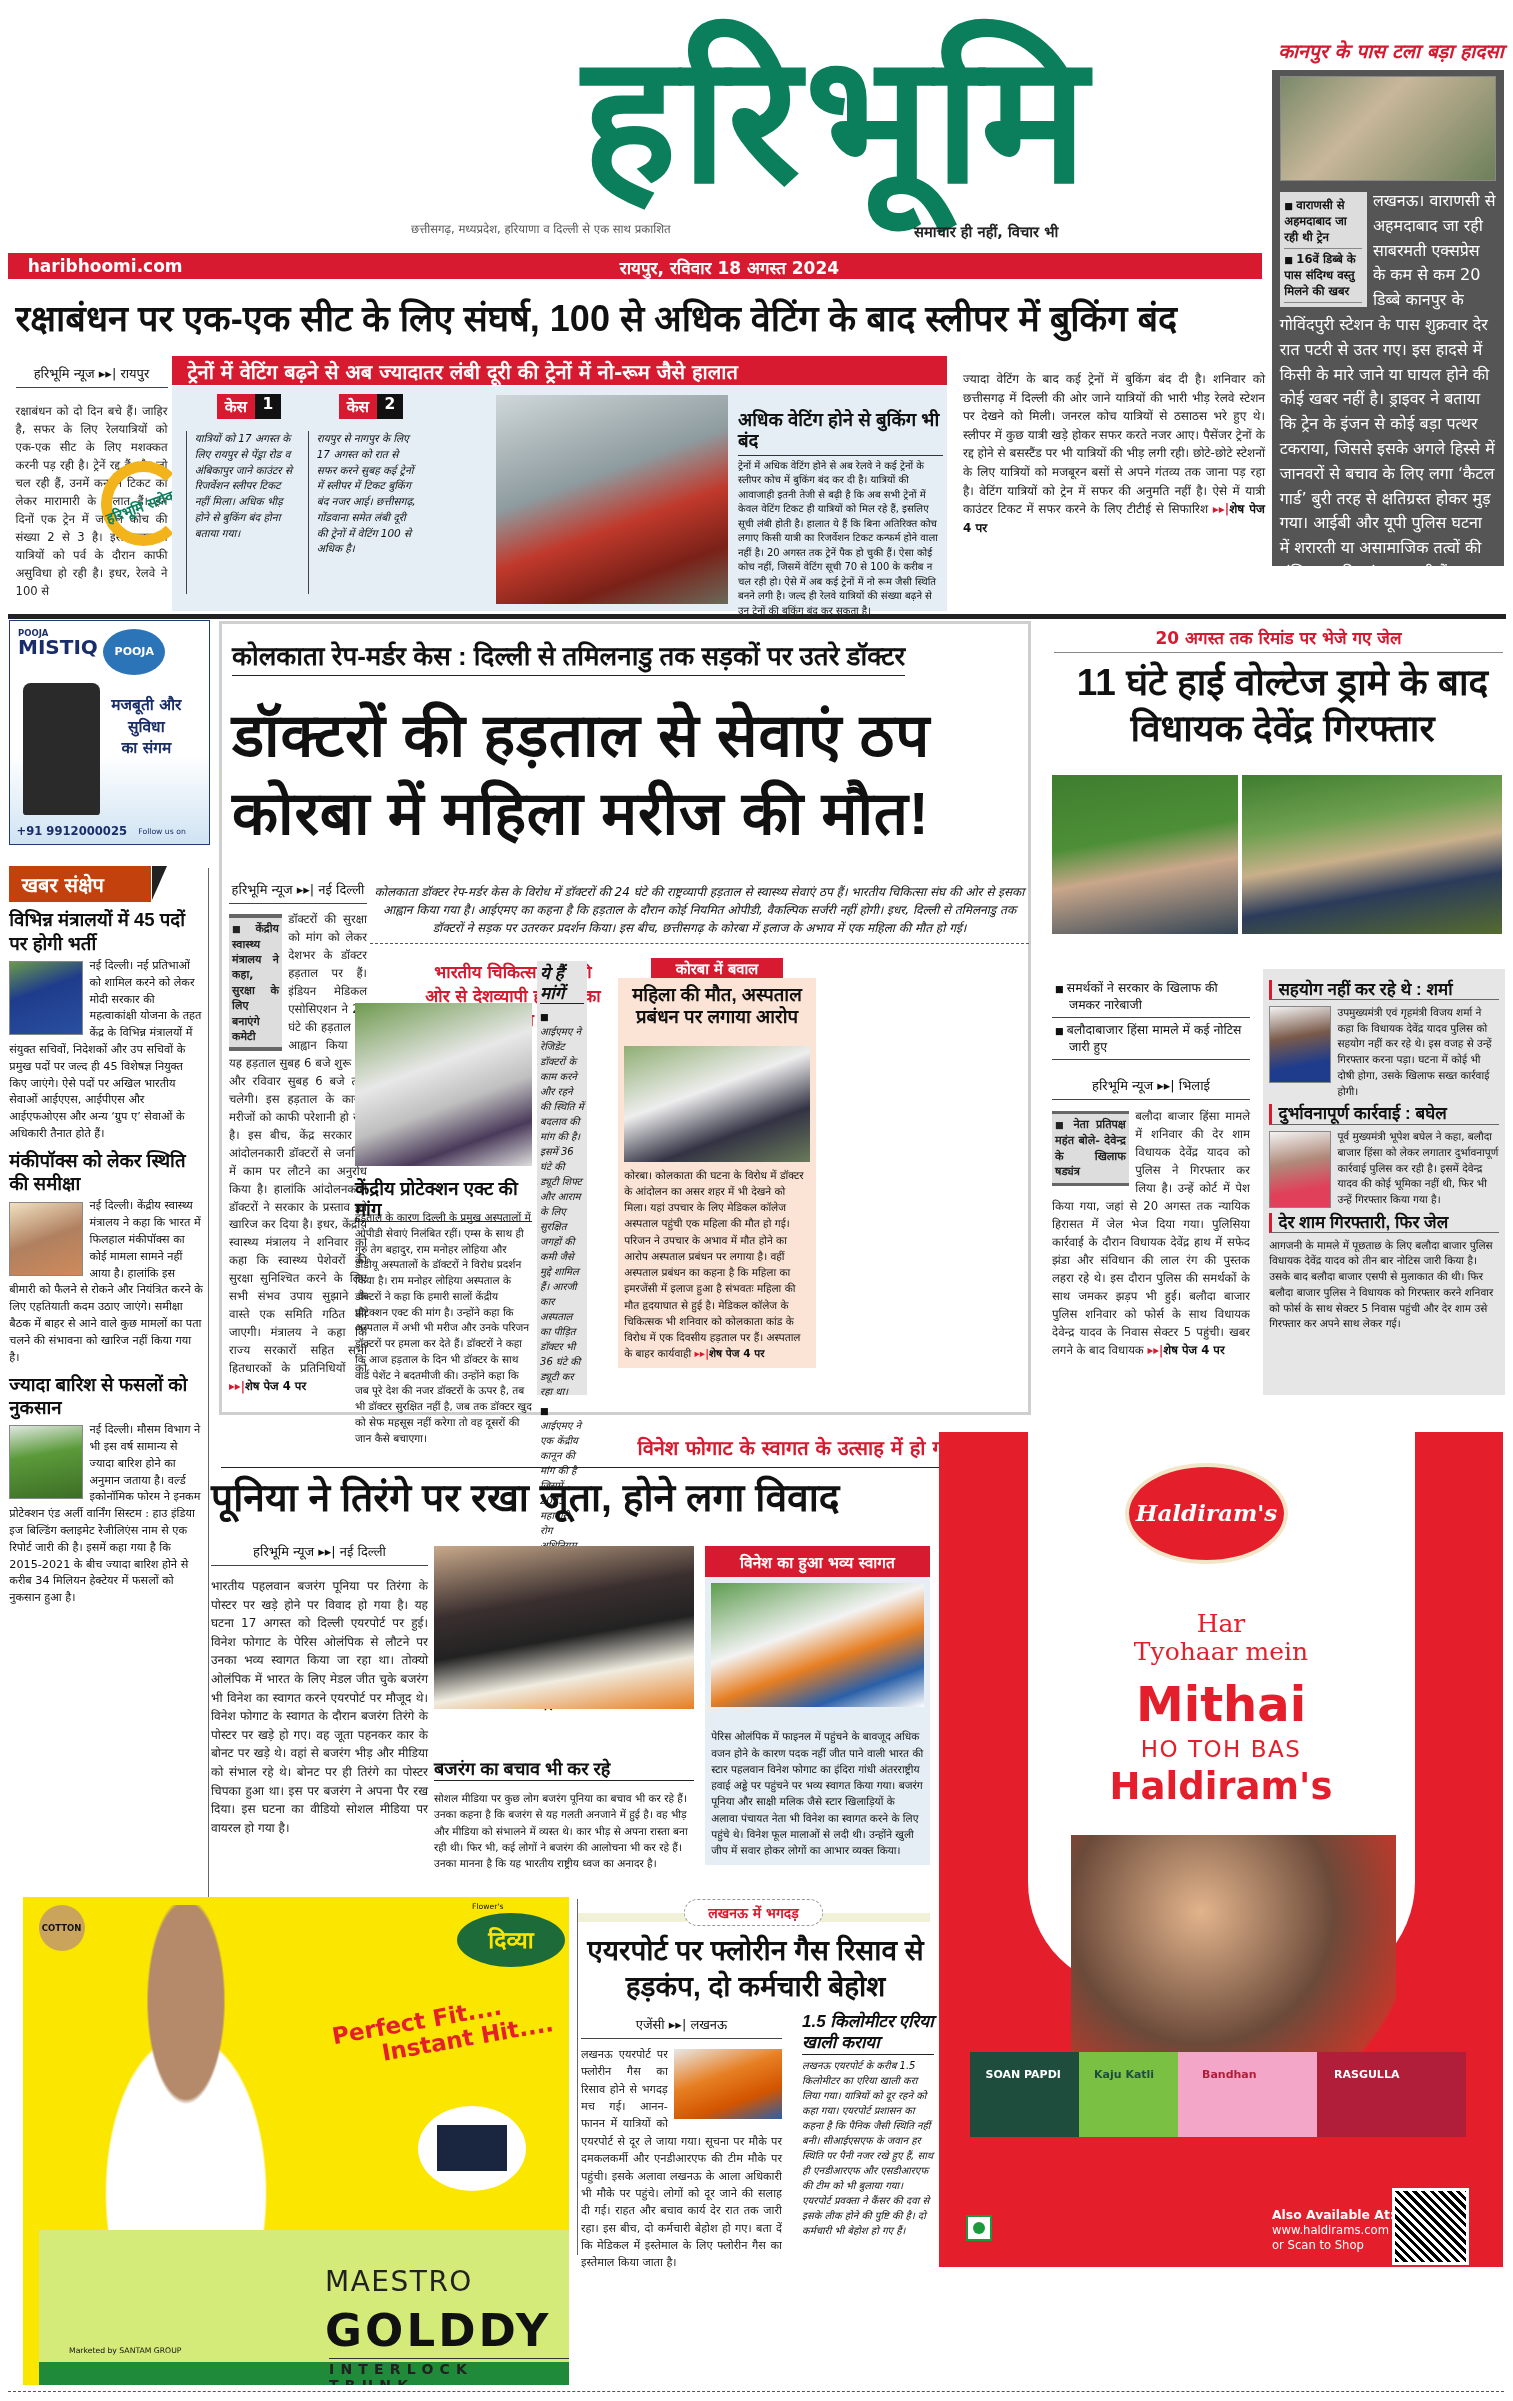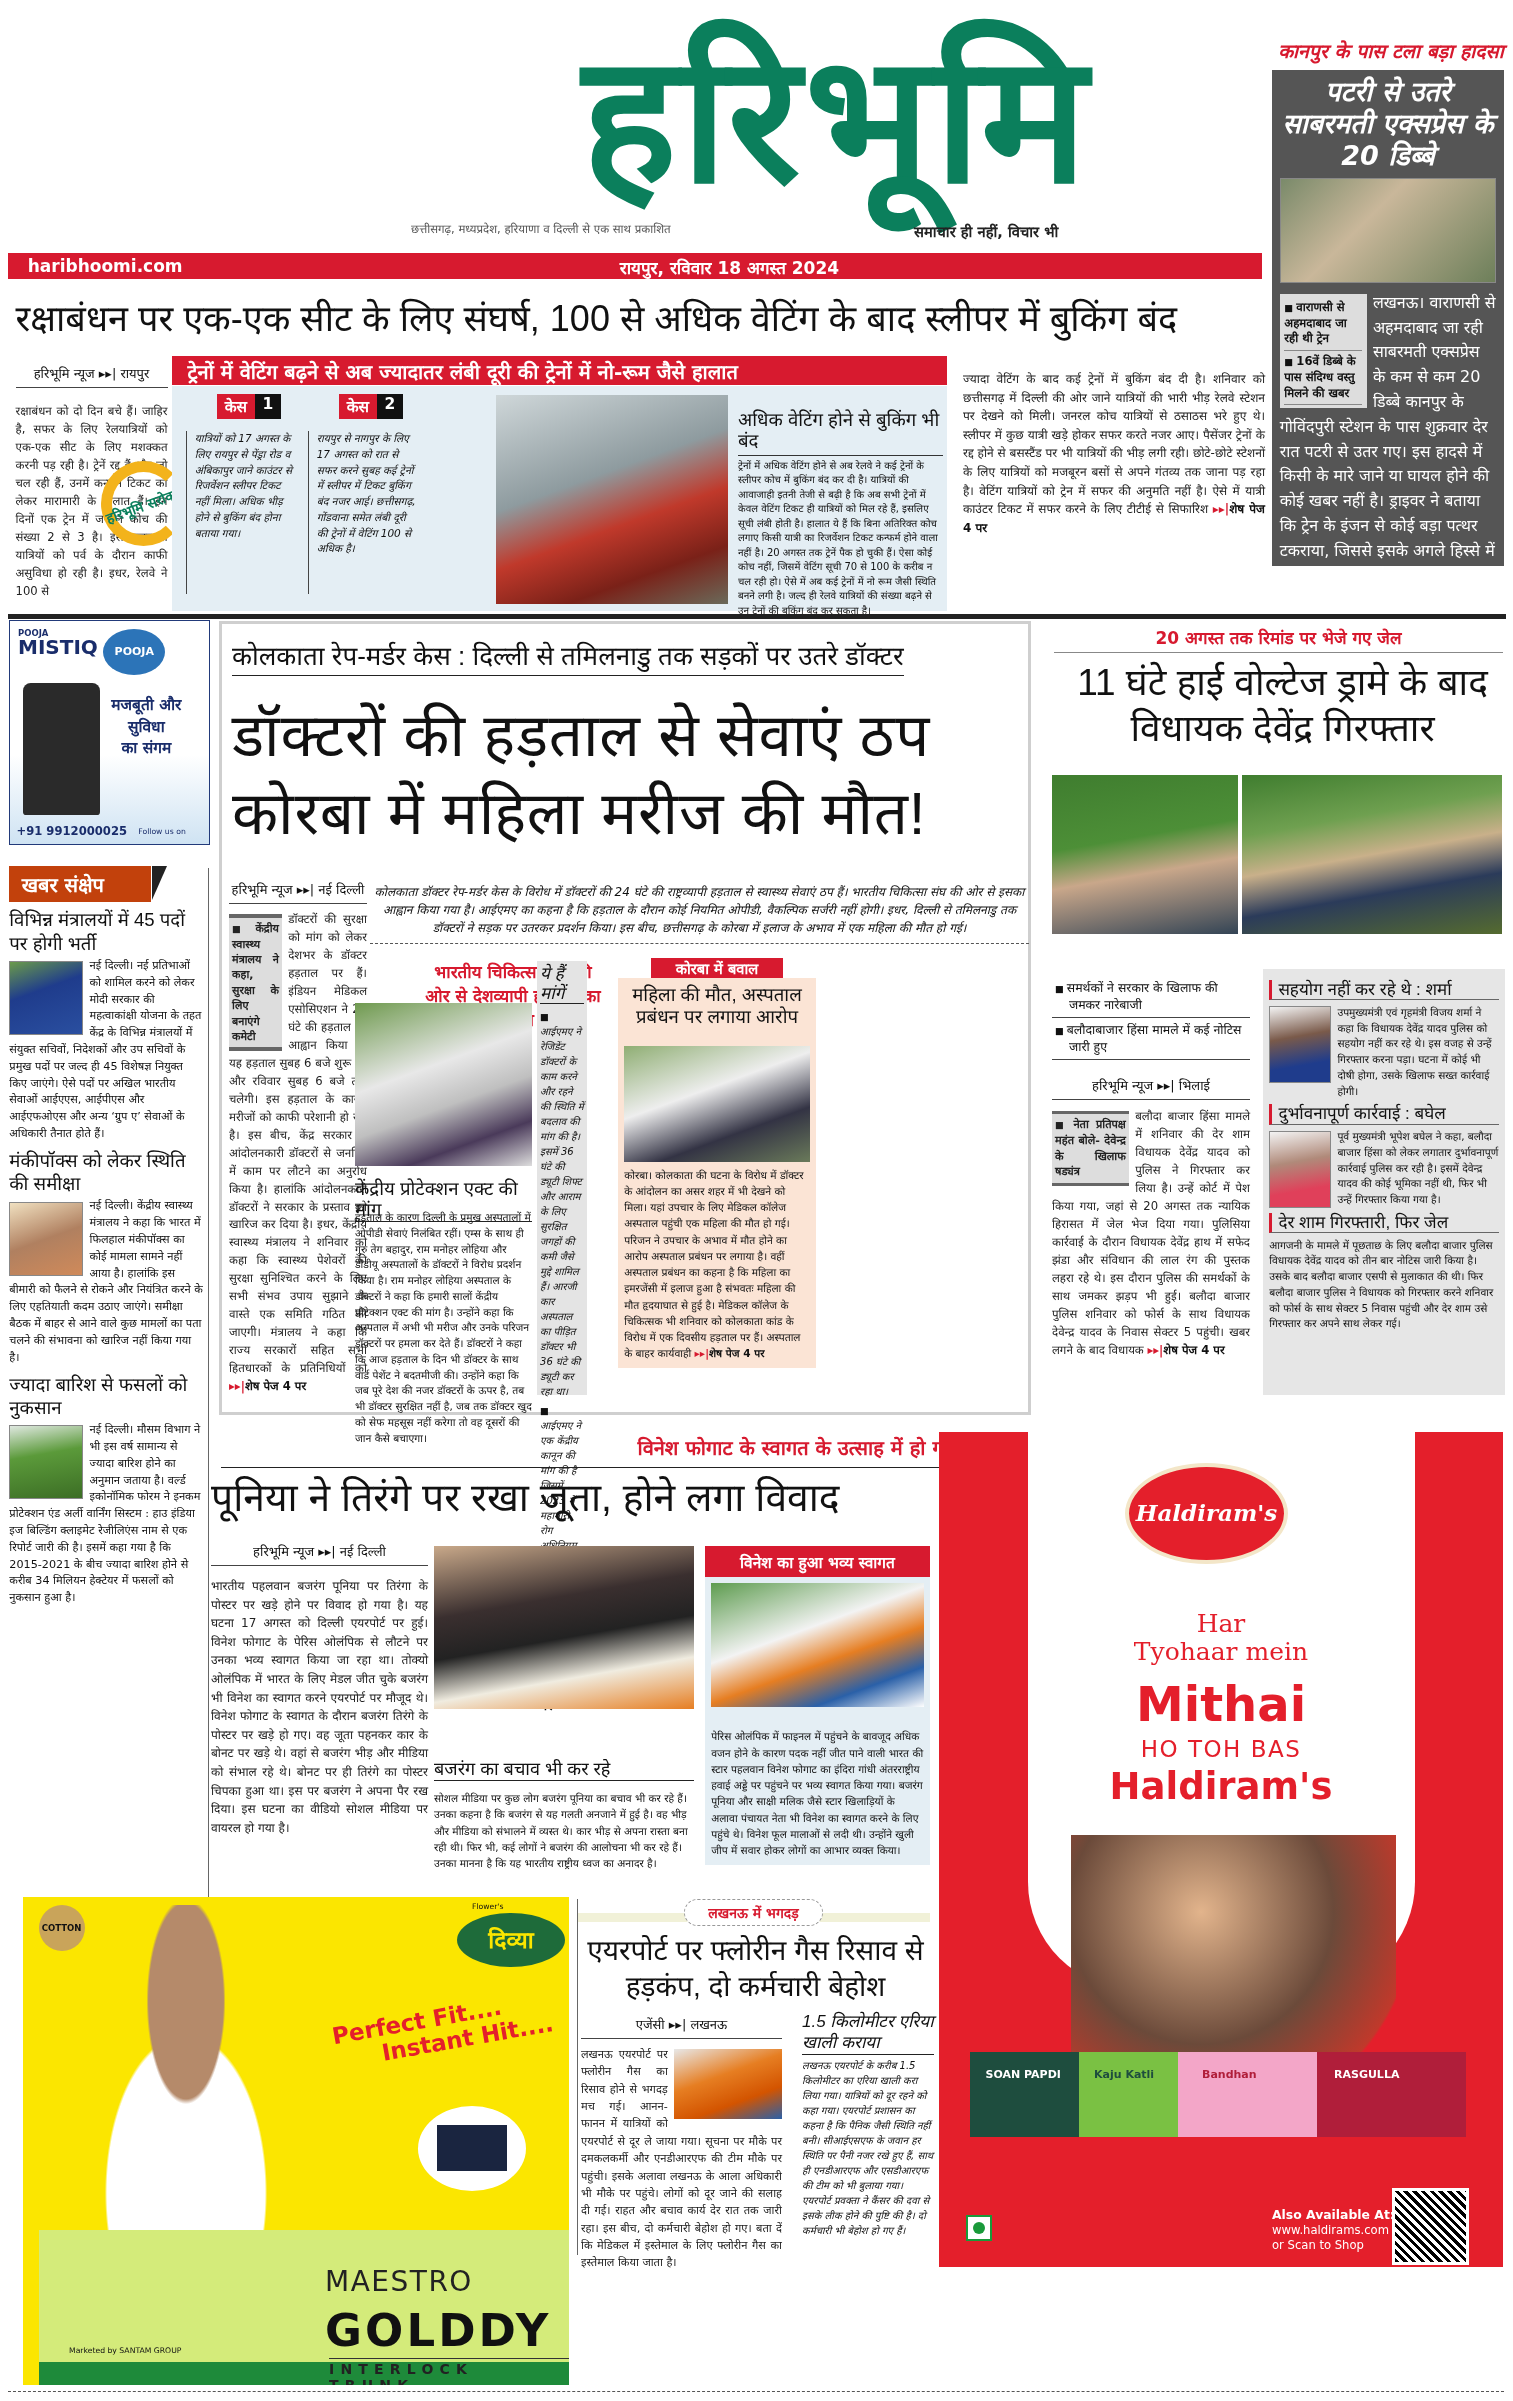--- a/index.html
+++ b/index.html
@@ -1,18 +1,18 @@
 <!DOCTYPE html>
 <html style="font-size:12.4px"><head>
 <meta charset="utf-8">
 <style>
 *{box-sizing:border-box;margin:0;padding:0}
 body{width:1513px;height:2401px;background:#fff;font-family:"DejaVu Sans",sans-serif;color:#111;position:relative;overflow:hidden}
 .abs{position:absolute}
-.hd{font-family:"Liberation Sans","DejaVu Sans",sans-serif;font-weight:normal;color:#111;line-height:1.15}
+.hd{font-family:"Liberation Sans","DejaVu Sans",sans-serif;font-weight:bold;color:#111;line-height:1.15}
 .txt{font-size:12.4px;line-height:1.55;text-align:justify;color:#222}
 .byline{font-size:13px;text-align:center;border-bottom:1.5px solid #444;padding-bottom:4.6px;margin-bottom:6.2px}
 .img{background:linear-gradient(135deg,#7a8a6a,#c9b79a 40%,#6d7f5a);border:0.8px solid #888}
 .bullet::before{content:"■ ";font-size:9.3px}
 .cont{font-weight:bold;color:#111}
 .cont-arrow{color:#d71a2f}
 
 #logo{left:403px;top:23px;width:868px;height:194px;font-size:178px;font-weight:bold;color:#0b7f5c;font-family:"DejaVu Sans",sans-serif;letter-spacing:4.6px;line-height:194px;text-align:center}
 #tagline-left{left:411px;top:221px;font-size:11.6px;color:#555}
 #tagline-right{left:914px;top:221px;font-size:14.7px;font-weight:bold;color:#222}
@@ -163,21 +163,20 @@
 <div class="abs" id="tagline-left">छत्तीसगढ़, मध्यप्रदेश, हरियाणा व दिल्ली से एक साथ प्रकाशित</div>
 <div class="abs" id="tagline-right">समाचार ही नहीं, विचार भी</div>
 <div class="abs" id="redbar">
   <span class="site">haribhoomi.com</span>
   <span class="date">रायपुर, रविवार 18 अगस्त 2024</span>
 </div>
 
 <div class="abs" id="kanpur">
   <div class="kick">कानपुर के पास टला बड़ा हादसा</div>
   <div class="box">
-    <h2>पटरी से उतरे साबरमती एक्सप्रेस के 20 डिब्बे</h2>
     <div class="photo img"></div>
     <div class="sidebx">
       <div class="bullet">वाराणसी से अहमदाबाद जा रही थी ट्रेन</div>
       <div class="bullet">16वें डिब्बे के पास संदिग्ध वस्तु मिलने की खबर</div>
     </div>
     <div class="body">लखनऊ। वाराणसी से अहमदाबाद जा रही साबरमती एक्सप्रेस के कम से कम 20 डिब्बे कानपुर के गोविंदपुरी स्टेशन के पास शुक्रवार देर रात पटरी से उतर गए। इस हादसे में किसी के मारे जाने या घायल होने की कोई खबर नहीं है। ड्राइवर ने बताया कि ट्रेन के इंजन से कोई बड़ा पत्थर टकराया, जिससे इसके अगले हिस्से में जानवरों से बचाव के लिए लगा ‘कैटल गार्ड’ बुरी तरह से क्षतिग्रस्त होकर मुड़ गया। आईबी और यूपी पुलिस घटना में शरारती या असामाजिक तत्वों की संलिप्तता की जांच कर रही हैं।</div>
   </div>
 </div>
 
 <div class="abs hd" id="top-headline">रक्षाबंधन पर एक-एक सीट के लिए संघर्ष, 100 से अधिक वेटिंग के बाद स्लीपर में बुकिंग बंद</div>

